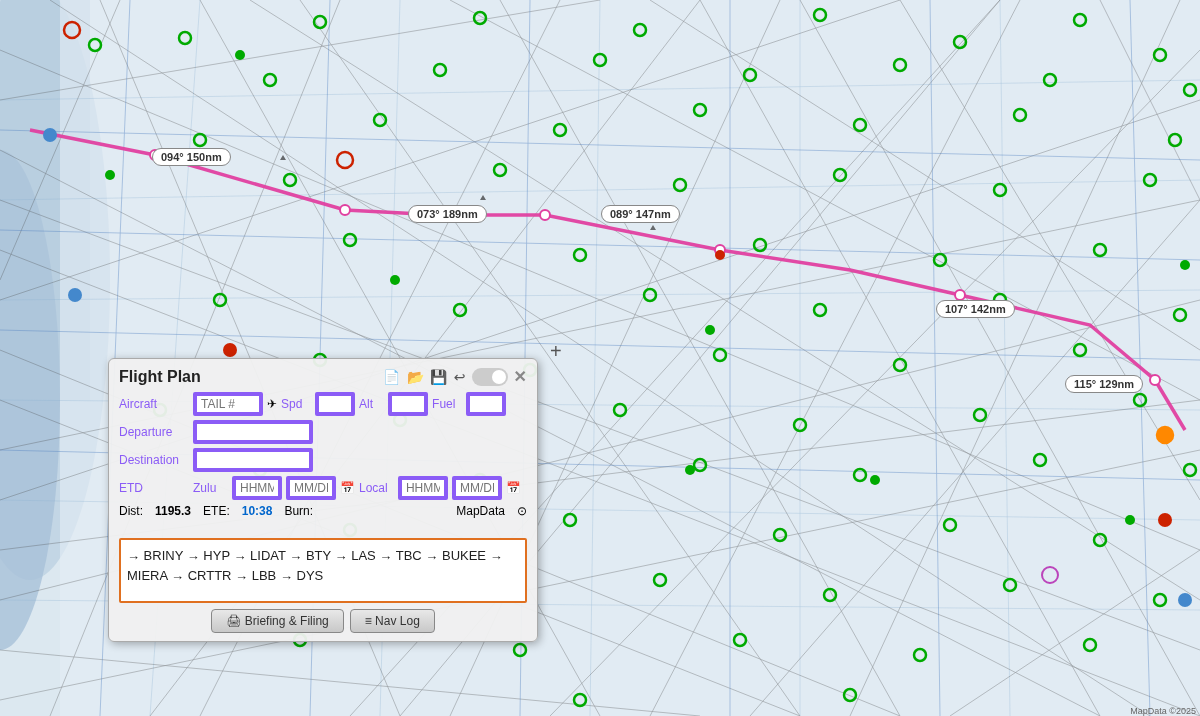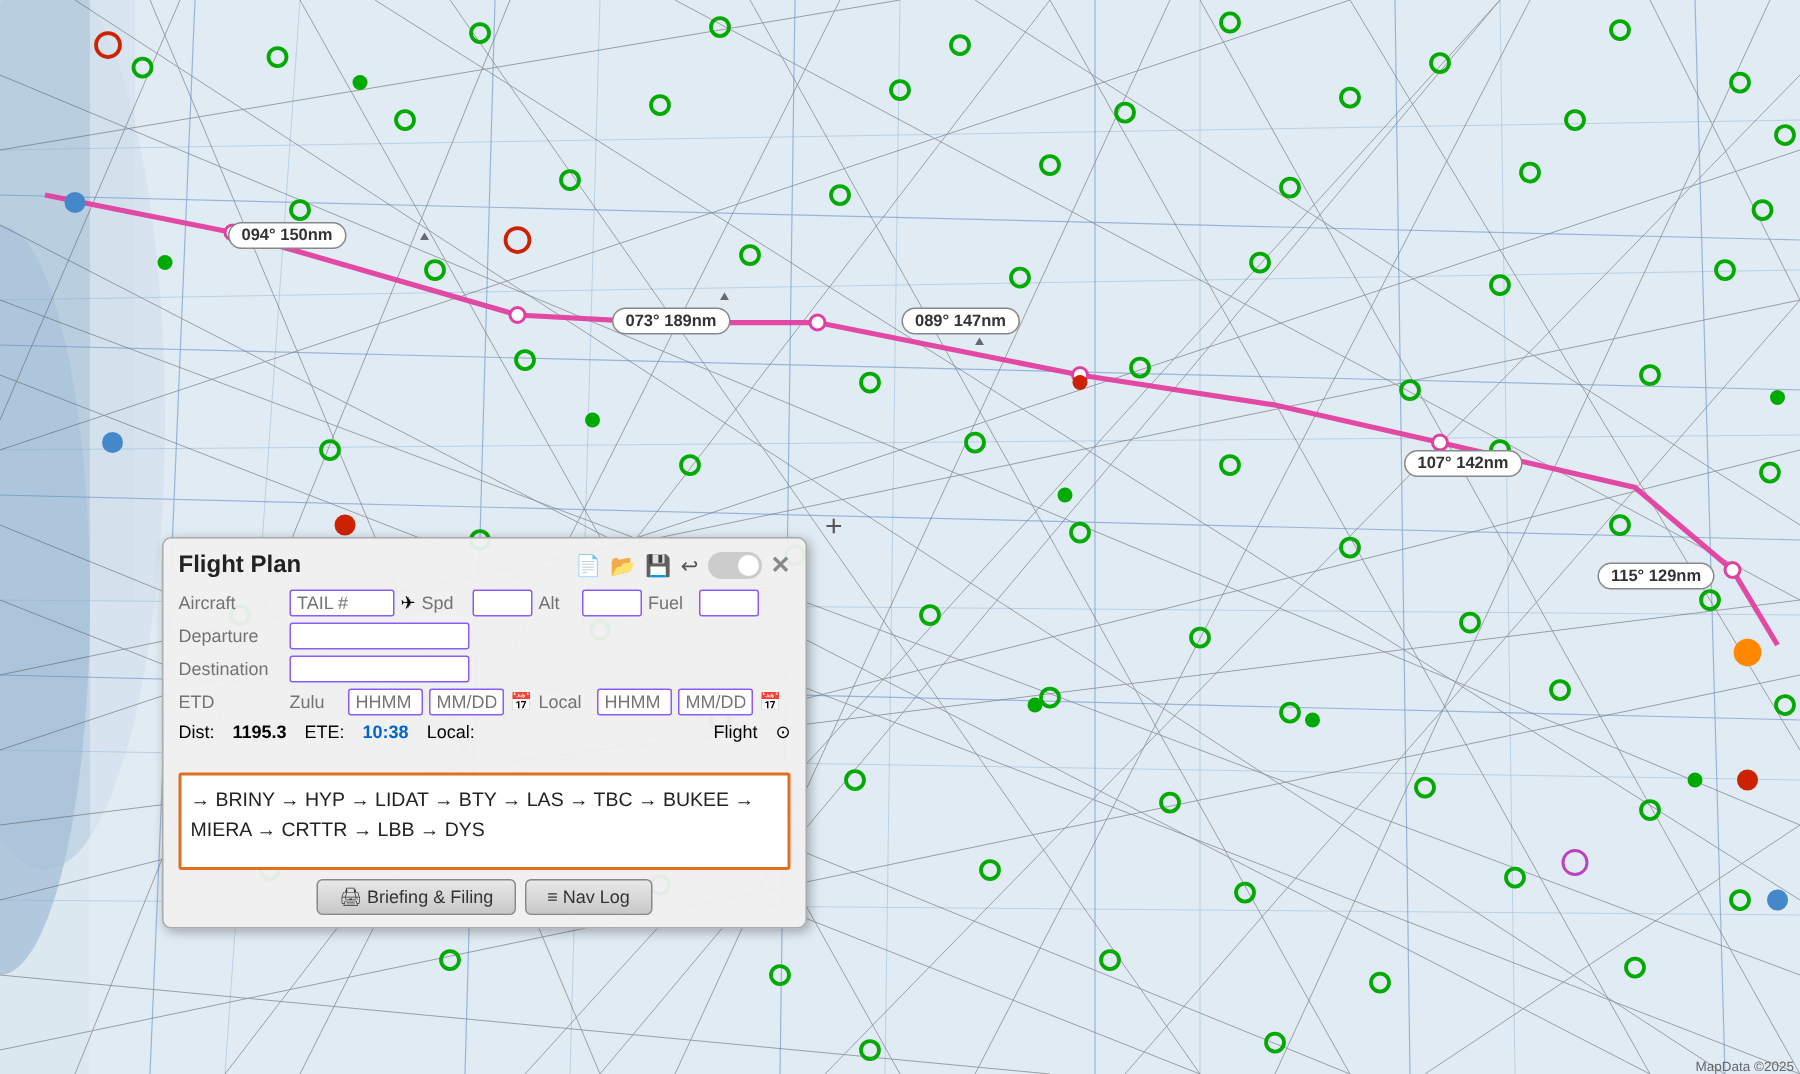--- a/index.html
+++ b/index.html
@@ -114,27 +114,27 @@
     }
 
     .fp-row {
       display: flex;
       align-items: center;
       margin-bottom: 4px;
       gap: 4px;
     }
 
     .fp-label {
-      color: #737373;
+      color: #8b5cf6;
       min-width: 70px;
       font-size: 12px;
     }
 
     .fp-input {
-      border: 1px solid #8b5cf6;
+      border: 4px solid #8b5cf6;
       background: white;
       padding: 1px 4px;
       font-size: 12px;
       border-radius: 2px;
     }
 
     .fp-input-wide {
       width: 80px;
     }
 
@@ -487,23 +487,23 @@
       <input type="text" class="fp-input" style="width: 50px;" placeholder="HHMM">
       <input type="text" class="fp-input" style="width: 50px;" placeholder="MM/DD">
       <span>📅</span>
     </div>
 
     <div id="fp-dist-row">
       <span>Dist:</span>
       <span id="fp-dist-val">1195.3</span>
       <span>ETE:</span>
       <span id="fp-ete-val">10:38</span>
-      <span>Local:</span>
+      <span>Burn:</span>
       <span style="flex:1"></span>
-      <span>Flight</span>
+      <span>MapData</span>
       <span>⊙</span>
     </div>
 
     <div id="fp-route-box">→ BRINY → HYP → LIDAT → BTY → LAS → TBC → BUKEE →
 MIERA → CRTTR → LBB → DYS</div>
 
     <div id="fp-buttons">
       <button class="fp-btn">🖨 Briefing &amp; Filing</button>
       <button class="fp-btn">≡ Nav Log</button>
     </div>

